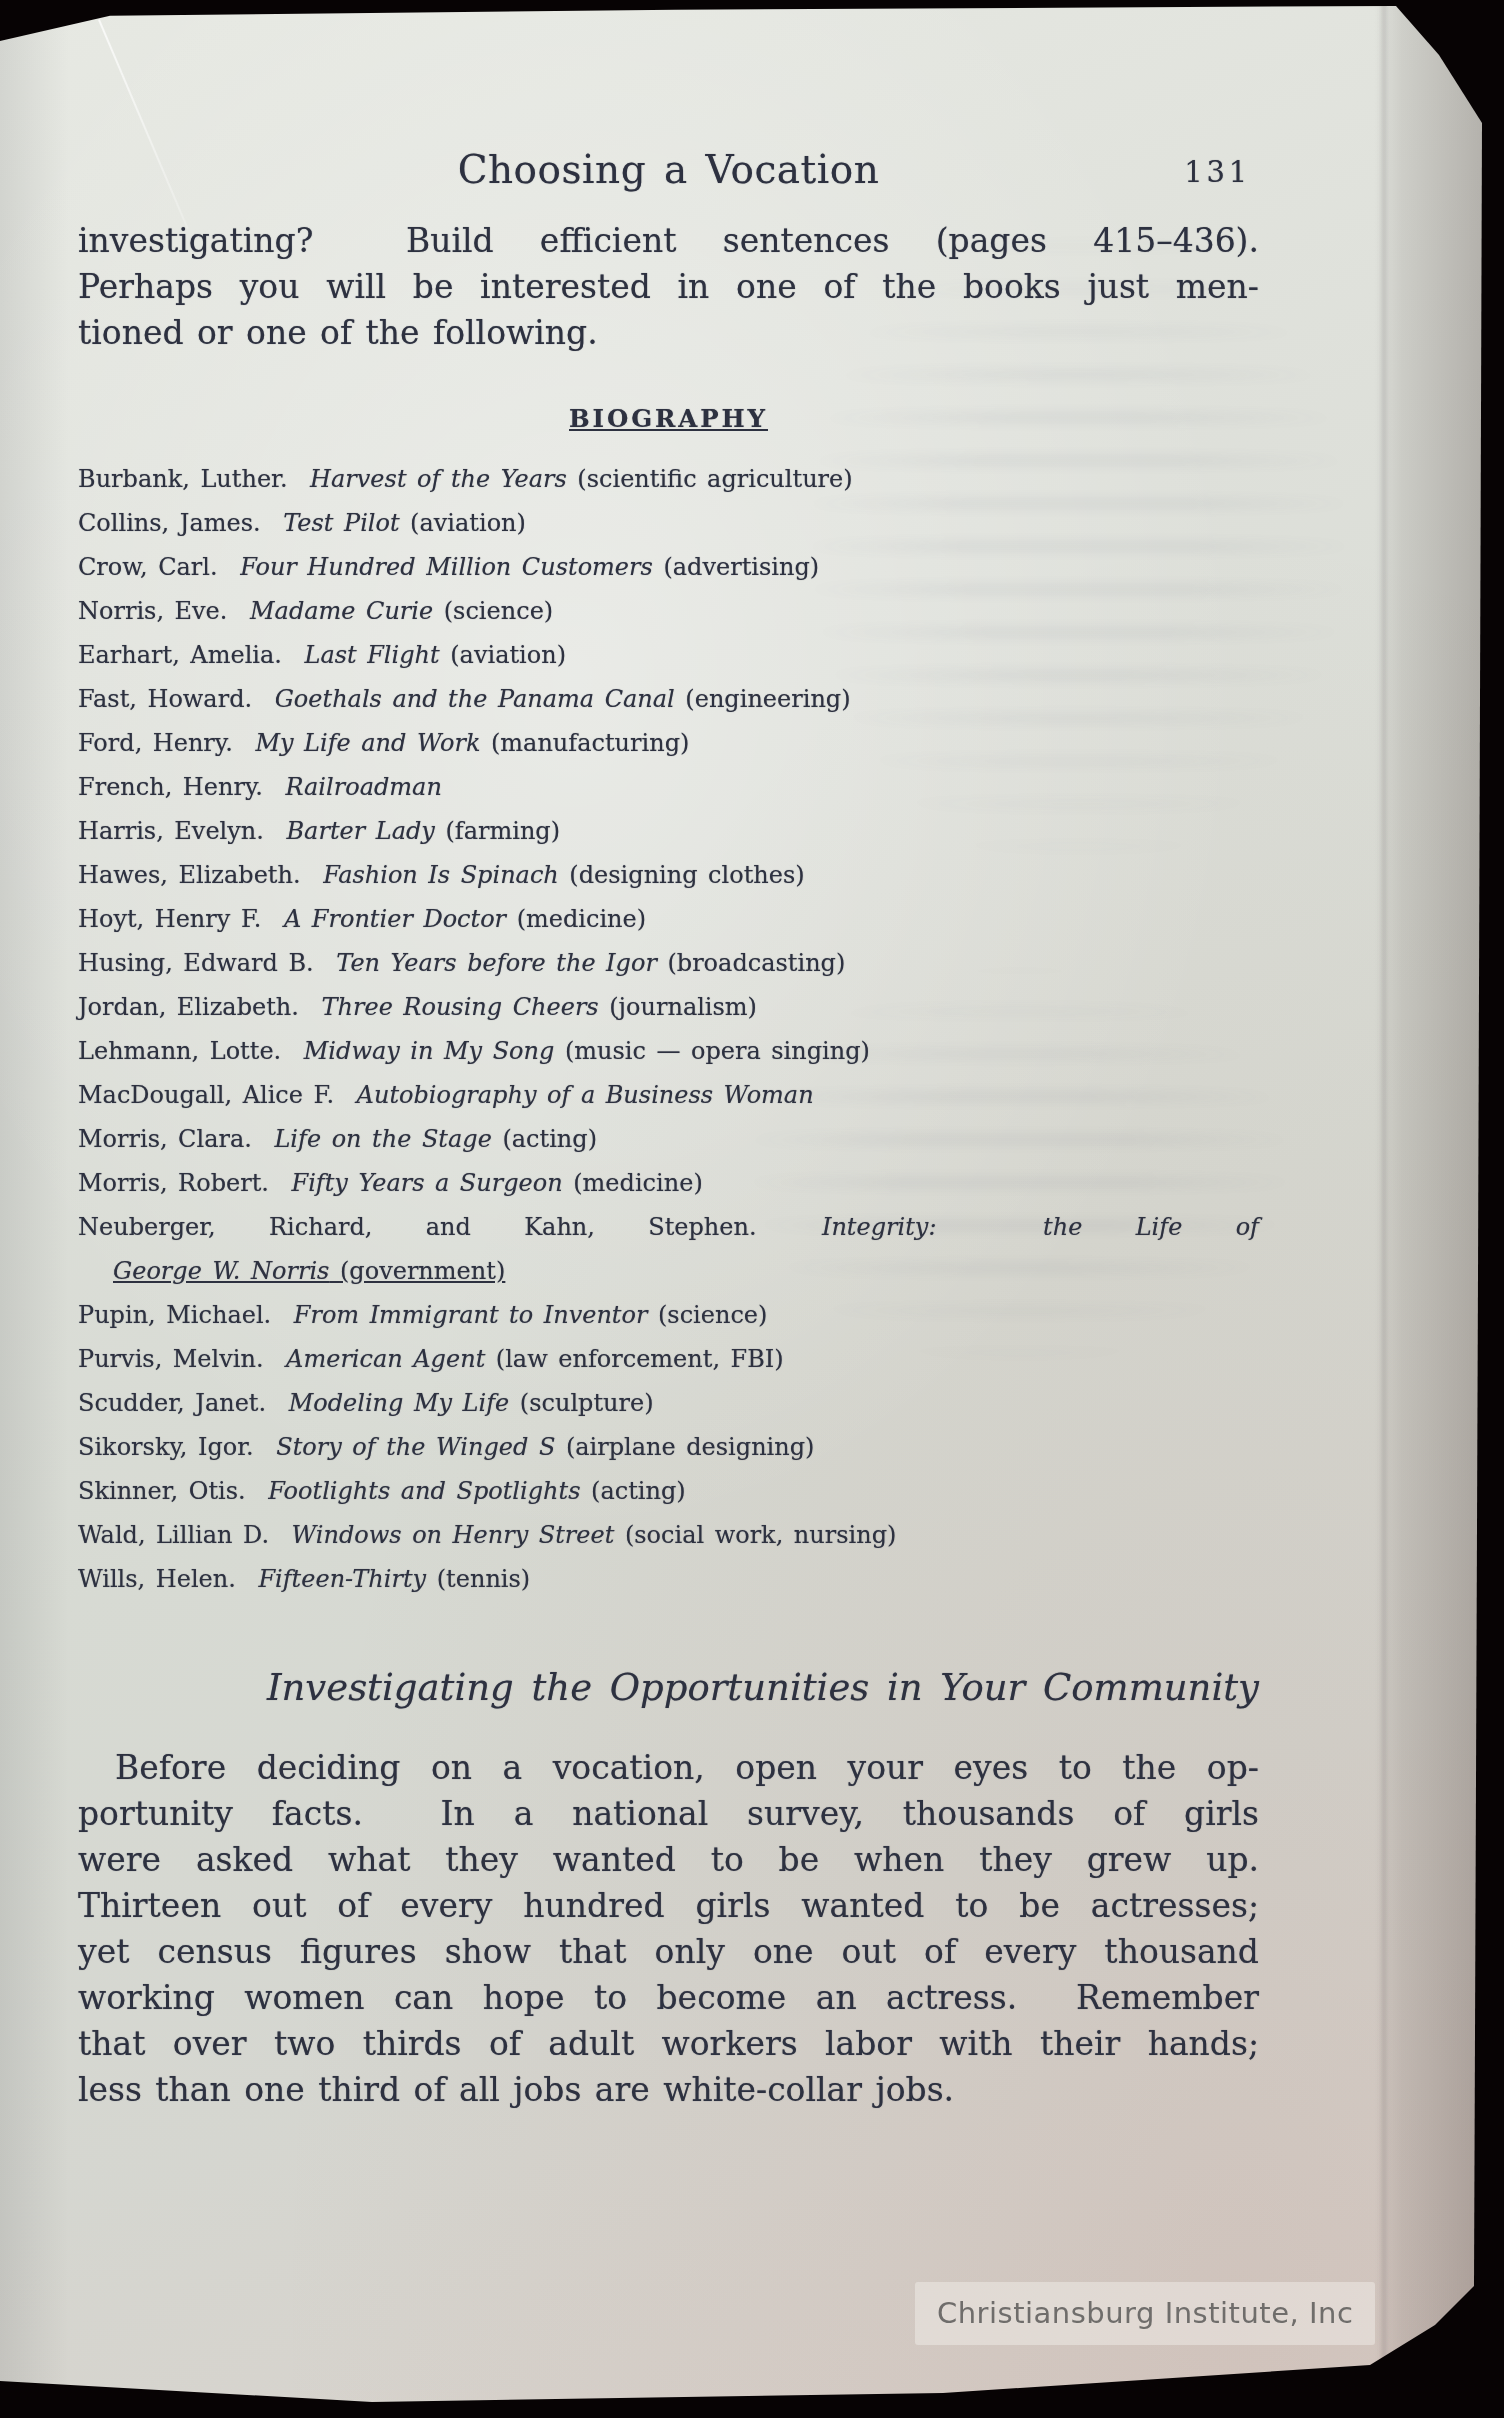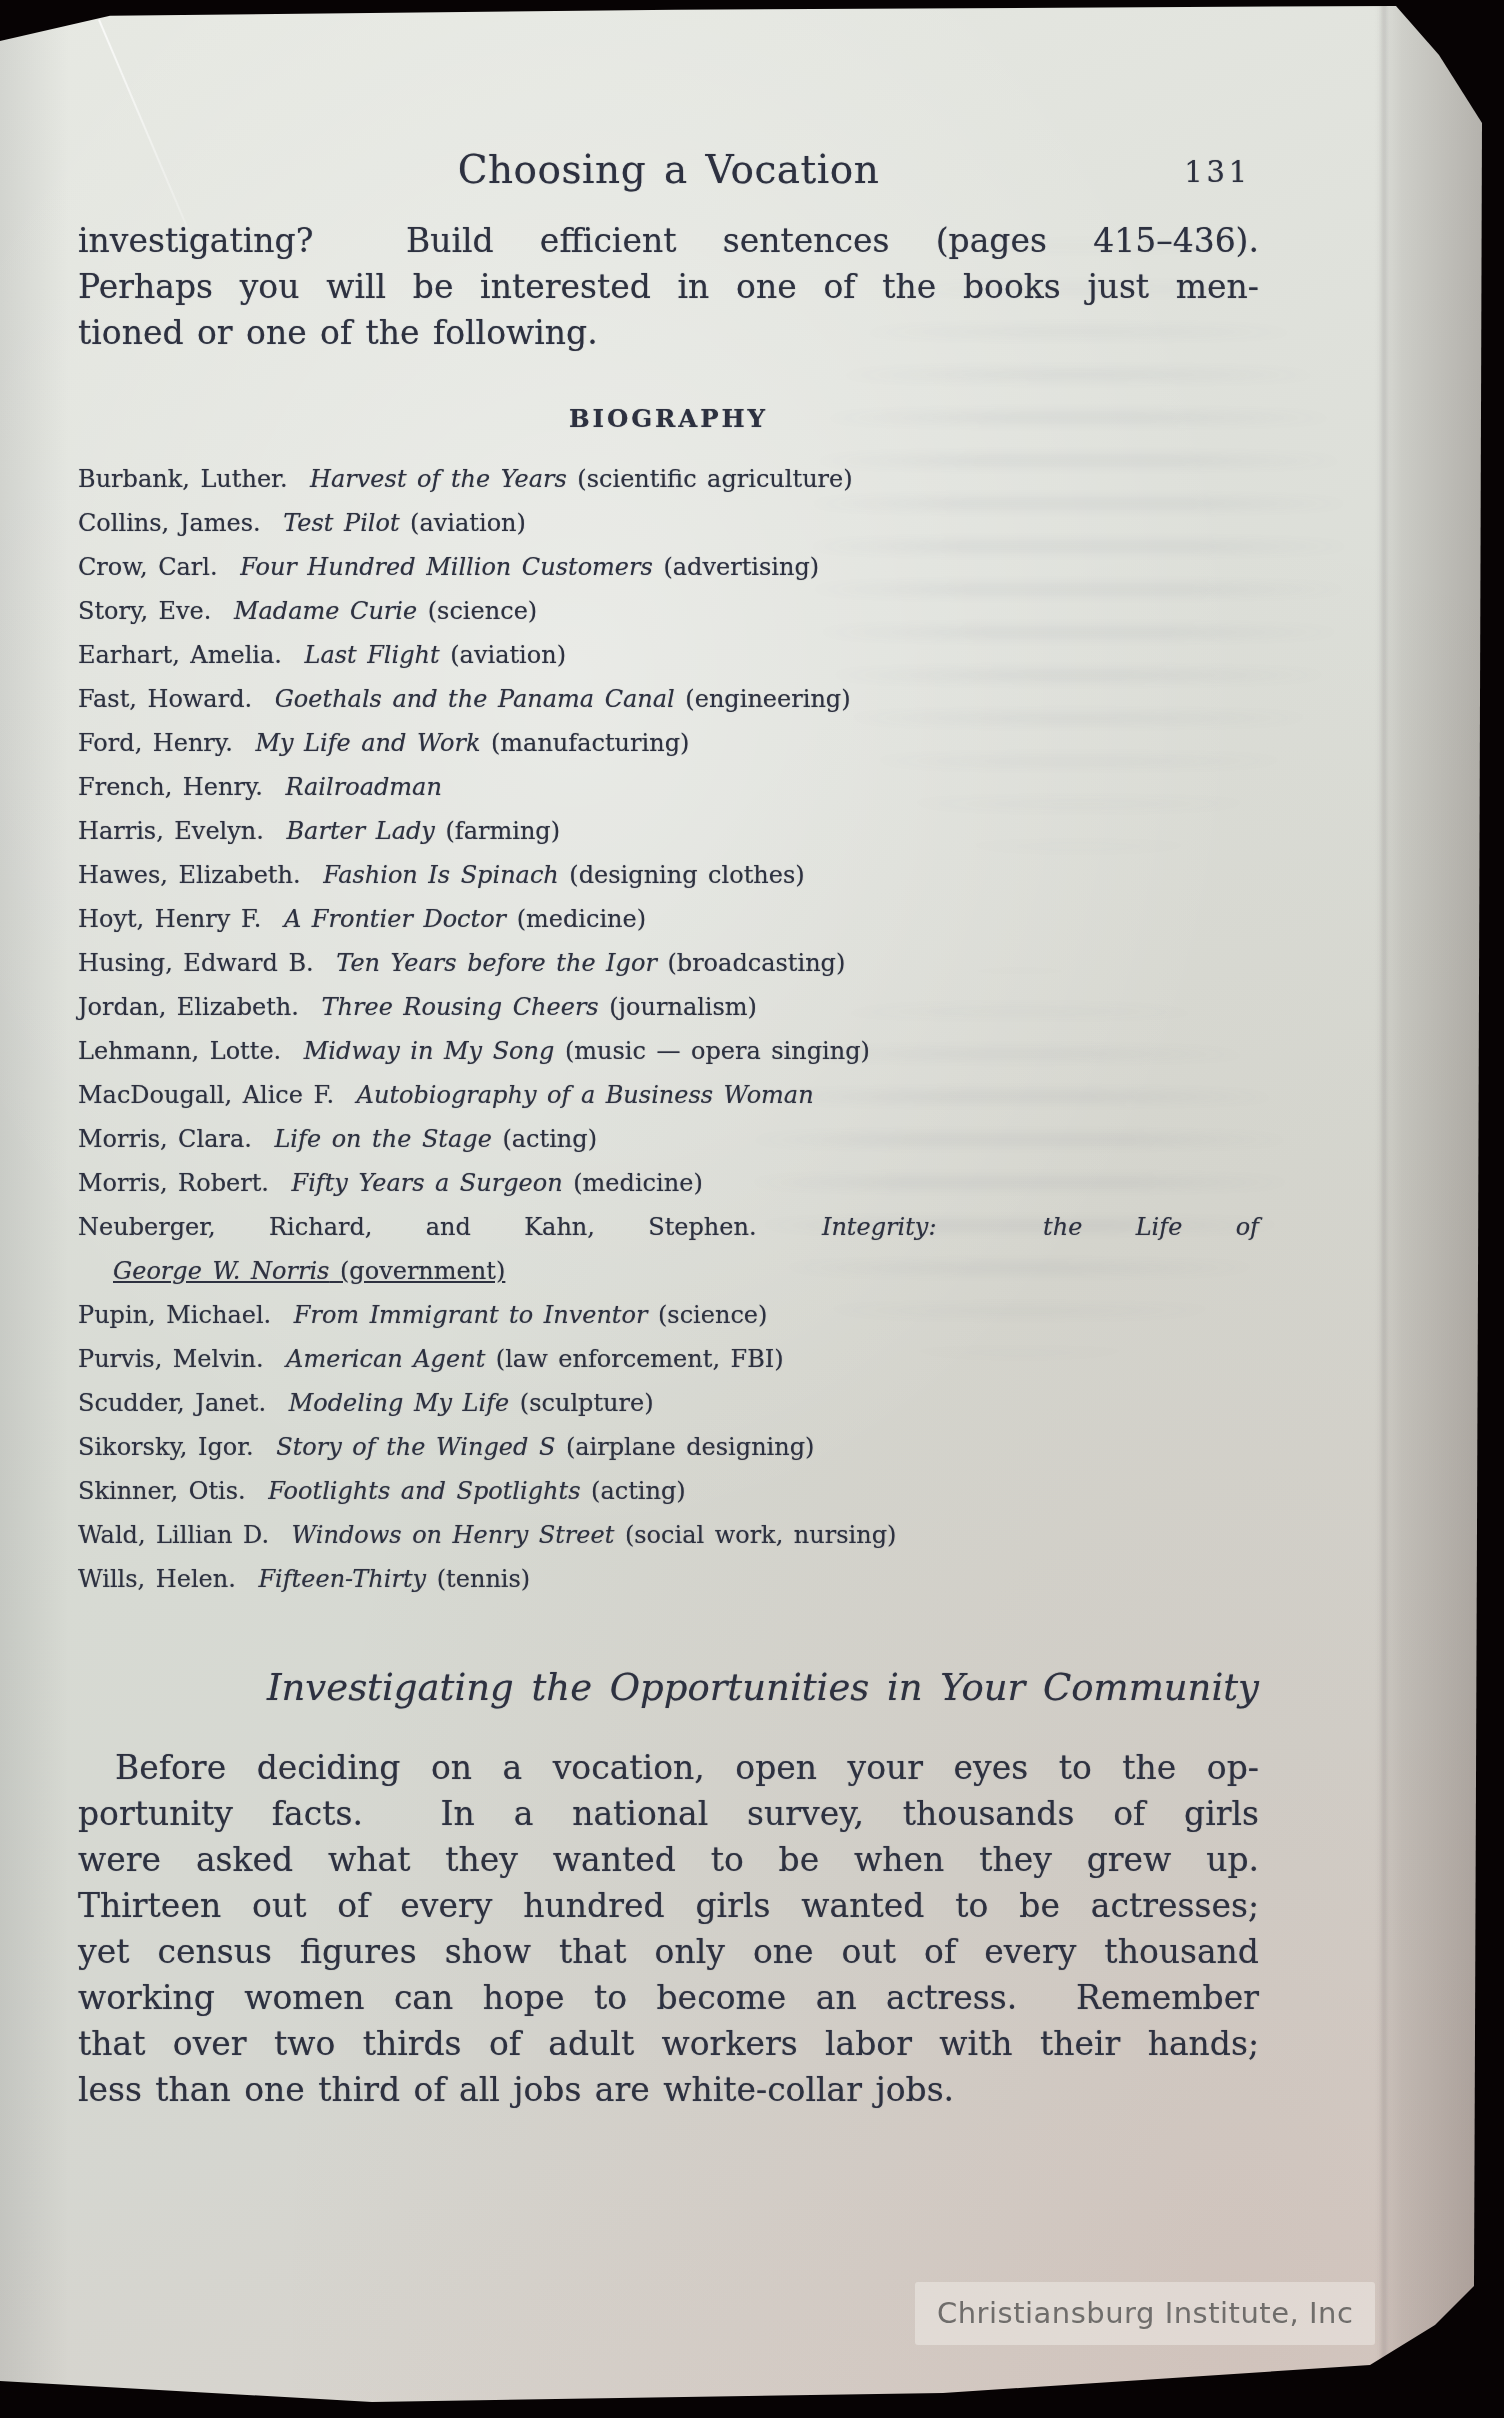--- a/index.html
+++ b/index.html
@@ -37,21 +37,21 @@
   .page-number{position:absolute;top:155px;right:7.8px;font-size:29px;letter-spacing:3.9px;}
 
   .para{position:absolute;left:0;width:100%;font-size:33px;word-spacing:2.9px;}
   .para .line{line-height:46px;}
   .line.jl{text-align:justify;text-align-last:justify;}
   .line.indent{text-indent:37px;}
   .intro{top:218px;}
   .para2{top:1745px;}
 
   .bio-heading{position:absolute;top:404px;left:0;width:100%;text-align:center;
-           font-size:24.5px;font-weight:bold;letter-spacing:2.9px;}
+           font-size:24.5px;font-weight:bold;letter-spacing:2.9px;text-decoration:underline;}
   .bio-list{position:absolute;top:457px;left:0;width:100%;font-size:24px;word-spacing:2.9px;}
   .entry{line-height:44px;}
   .entry.jl{text-align:justify;text-align-last:justify;}
   .entry.cont{padding-left:35px;text-decoration:underline;}
   .btitle{font-style:italic;}
 
   .section-heading{position:absolute;top:1666px;left:0;width:100%;text-align:right;
            font-size:37px;font-style:italic;word-spacing:5.9px;}
 
   .watermark{position:absolute;top:2282px;right:130px;height:47px;padding:7.8px 21.6px;
@@ -77,21 +77,21 @@
           <div class="line jl">Perhaps you will be interested in one of the books just men-</div>
           <div class="line">tioned or one of the following.</div>
         </div>
 
       <div class="bio-heading">BIOGRAPHY</div>
 
       <div class="bio-list" id="bio-list">
           <div class="entry"><span class="author">Burbank, Luther.</span>  <span class="btitle">Harvest of the Years</span> <span>(scientific agriculture)</span></div>
           <div class="entry"><span class="author">Collins, James.</span>  <span class="btitle">Test Pilot</span> <span>(aviation)</span></div>
           <div class="entry"><span class="author">Crow, Carl.</span>  <span class="btitle">Four Hundred Million Customers</span> <span>(advertising)</span></div>
-          <div class="entry"><span class="author">Story, Eve.</span>  <span class="btitle">Madame Curie</span> <span>(science)</span></div>
+          <div class="entry"><span class="author">Norris, Eve.</span>  <span class="btitle">Madame Curie</span> <span>(science)</span></div>
           <div class="entry"><span class="author">Earhart, Amelia.</span>  <span class="btitle">Last Flight</span> <span>(aviation)</span></div>
           <div class="entry"><span class="author">Fast, Howard.</span>  <span class="btitle">Goethals and the Panama Canal</span> <span>(engineering)</span></div>
           <div class="entry"><span class="author">Ford, Henry.</span>  <span class="btitle">My Life and Work</span> <span>(manufacturing)</span></div>
           <div class="entry"><span class="author">French, Henry.</span>  <span class="btitle">Railroadman</span></div>
           <div class="entry"><span class="author">Harris, Evelyn.</span>  <span class="btitle">Barter Lady</span> <span>(farming)</span></div>
           <div class="entry"><span class="author">Hawes, Elizabeth.</span>  <span class="btitle">Fashion Is Spinach</span> <span>(designing clothes)</span></div>
           <div class="entry"><span class="author">Hoyt, Henry F.</span>  <span class="btitle">A Frontier Doctor</span> <span>(medicine)</span></div>
           <div class="entry"><span class="author">Husing, Edward B.</span>  <span class="btitle">Ten Years before the Igor</span> <span>(broadcasting)</span></div>
           <div class="entry"><span class="author">Jordan, Elizabeth.</span>  <span class="btitle">Three Rousing Cheers</span> <span>(journalism)</span></div>
           <div class="entry"><span class="author">Lehmann, Lotte.</span>  <span class="btitle">Midway in My Song</span> <span>(music — opera singing)</span></div>

